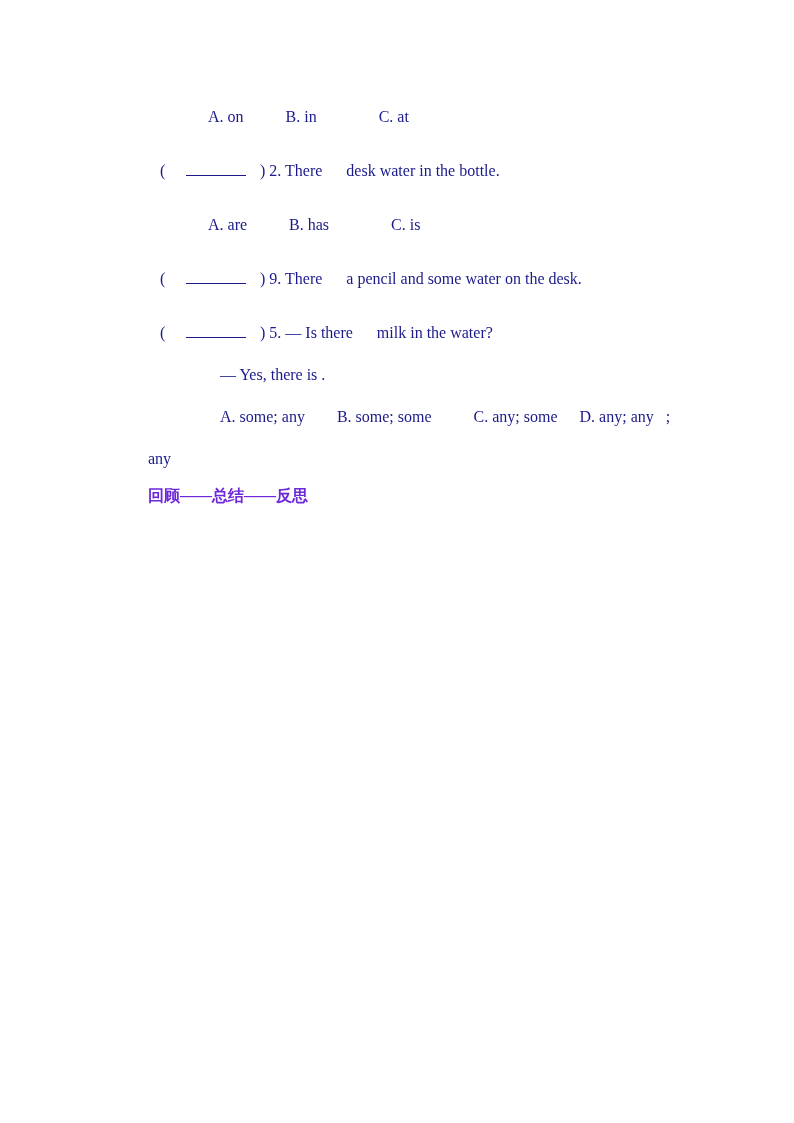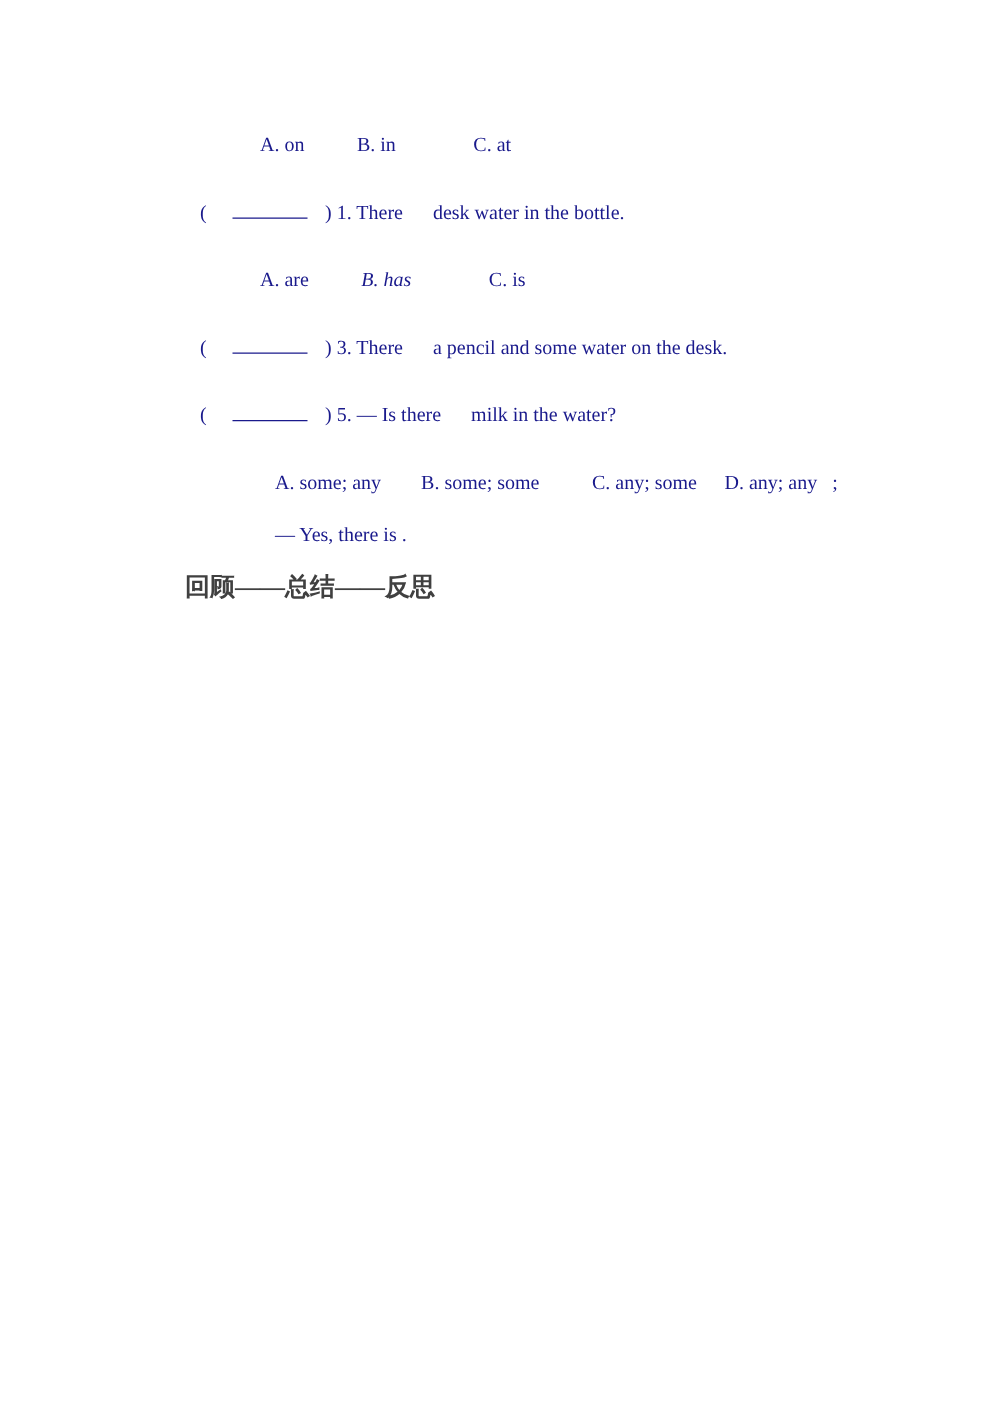--- a/index.html
+++ b/index.html
@@ -41,69 +41,72 @@
       border-bottom: 1px solid #1a1a8c;
       margin: 0 2px;
       vertical-align: baseline;
     }
     .option {
       display: inline-block;
       margin-right: 30px;
       white-space: nowrap;
     }
     .section-title {
-      font-size: 20px;
+      font-size: 16px;
       font-weight: bold;
-      color: #404040;
+      color: #6d28d9;
       margin-top: 18px;
       margin-bottom: 8px;
     }
   </style>
 </head>
 <body>
 
 <div class="content-area">
 
   <div class="options-line">
     <span class="option">A. on</span>
     <span class="option" style="margin-right:50px;">B. in</span>
     <span class="option">C. at</span>
   </div>
 
   <div class="answer-line">
     <span class="paren-left">(</span>
     <span class="blank-space"></span>
-    <span>) 1. There</span>
+    <span>) 2. There</span>
     <span>  desk water in the bottle.</span>
   </div>
   <div class="options-line">
     <span class="option">A. are</span>
-    <span class="option" style="margin-right:50px;font-style:italic;">B. has</span>
+    <span class="option" style="margin-right:50px;">B. has</span>
     <span class="option">C. is</span>
   </div>
 
   <div class="answer-line">
     <span class="paren-left">(</span>
     <span class="blank-space"></span>
-    <span>) 3. There</span>
+    <span>) 9. There</span>
     <span>  a pencil and some water on the desk.</span>
   </div>
 
   <div class="answer-line">
     <span class="paren-left">(</span>
     <span class="blank-space"></span>
     <span>) 5. — Is there</span>
     <span>  milk in the water?</span>
   </div>
+  <div style="margin-left: 72px; margin-bottom: 4px;">
+    <span>— Yes, there is .</span>
+  </div>
   <div style="margin-left: 72px; margin-bottom: 10px; display: flex; flex-wrap: wrap; align-items: baseline;">
     <span class="option" style="margin-right:20px;">A. some; any</span>
     <span class="option" style="margin-right:30px;">B. some; some</span>
     <span class="option" style="margin-right:10px;">C. any; some</span>
     <span class="option" style="margin-right:0;">D. any; any</span>
       <span>;</span>
   </div>
-  <div style="margin-left: 72px; margin-bottom: 4px;">
-    <span>— Yes, there is .</span>
+  <div style="margin-left: 0; margin-bottom: 16px;">
+    <span>any</span>
   </div>
 
   <div class="section-title">回顾——总结——反思</div>
 
 </div>
 
 </body></html>

